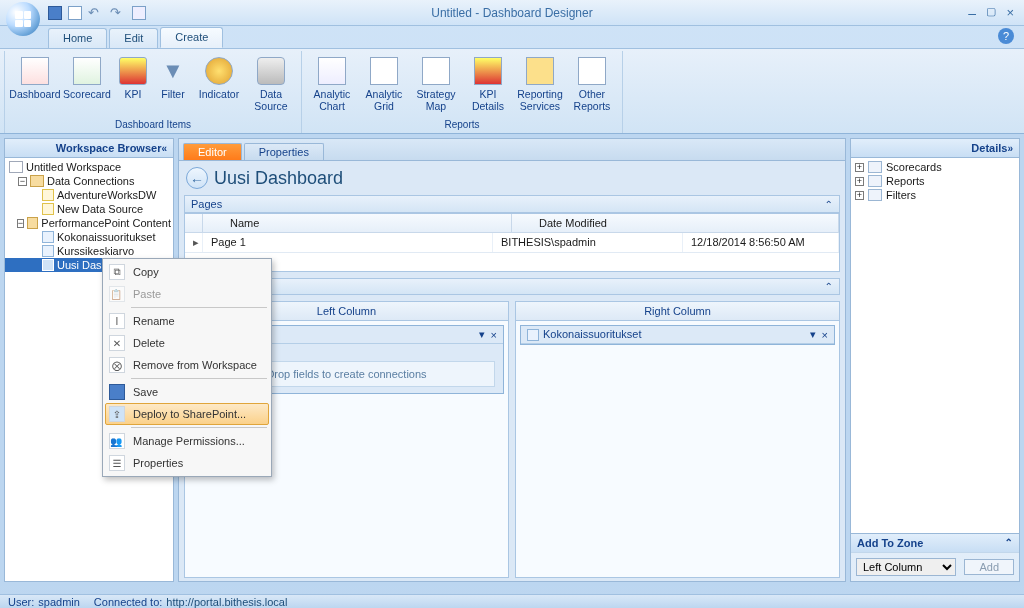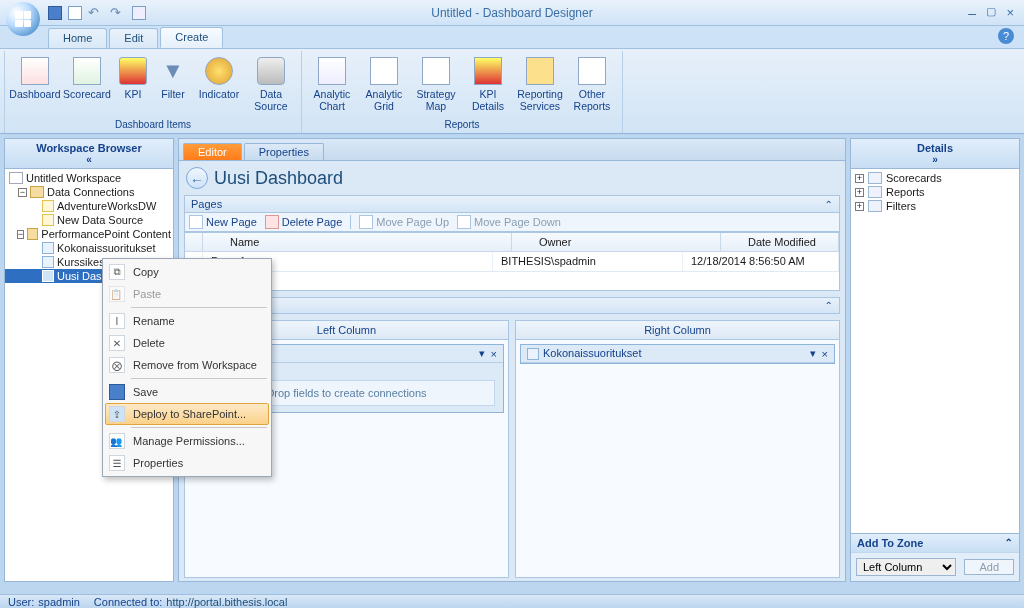--- a/index.html
+++ b/index.html
@@ -33,21 +33,21 @@
   .ribbon-group-label { text-align:center; font-size:10px; color:#15428b; padding:1px 0;}
 
   
   .ico { width:28px; height:28px; border:1px solid #8fa8c7; background:#fff; position:relative;}
   .ico.chart{background:linear-gradient(#fff,#eef);} 
 
   
   .mainwrap { position:absolute; top:134px; bottom:22px; left:0; right:0; display:flex; background:#bcd6f0; padding:4px; gap:4px;}
 
   .panel { background:linear-gradient(#f2f8fd,#e1edf9); border:1px solid #99b8d8;}
-  .panel-header { background:linear-gradient(#e1eefb,#c8def4); border-bottom:1px solid #99b8d8; padding:3px 6px; font-size:11px; font-weight:bold; color:#15428b; display:flex; align-items:center; justify-content:flex-start;flex-direction:column;}
+  .panel-header { background:linear-gradient(#e1eefb,#c8def4); border-bottom:1px solid #99b8d8; padding:3px 6px; font-size:11px; font-weight:bold; color:#15428b; display:flex; align-items:center; justify-content:flex-end;}
   .chev { font-size:10px; color:#15428b;}
 
   
   .wsb { width:170px; display:flex; flex-direction:column;}
   .tree { flex:1; background:#fff; border-top:none; font-size:11px; padding:2px 0; overflow:hidden;}
   .tree-item { display:flex; align-items:center; gap:3px; padding:1px 2px 1px 4px; white-space:nowrap;}
   .tree-item.sel { background:#2e6fc1; color:#fff;}
   .tree-indent{display:inline-block;}
   .toggle{width:9px;height:9px;border:1px solid #7a7a7a;display:inline-flex;align-items:center;justify-content:center;font-size:9px;line-height:7px;background:#fff;color:#333;}
   .ti-icon{width:14px;height:12px;display:inline-block;}
@@ -307,44 +307,24 @@
         <div class="back-btn">
             <span>←</span>
           </div>
         <span class="dash-title">Uusi Dashboard</span>
       </div>
 
       <div class="section-hdr">
           <span>Pages</span>
           <span class="chev">⌃</span>
         </div>
-      <div class="pages-toolbar">
-        <div class="tb-btn">
-            <span class="tb-ico"></span>
-            <span>New Page</span>
-          </div>
-        <div class="tb-btn">
-            <span class="tb-ico" style="background:#ffe4e4;border-color:#d99;"></span>
-            <span>Delete Page</span>
-          </div>
-        <span class="tb-sep"></span>
-        <div class="tb-btn dis">
-            <span class="tb-ico"></span>
-            <span>Move Page Up</span>
-          </div>
-        <div class="tb-btn dis">
-            <span class="tb-ico"></span>
-            <span>Move Page Down</span>
-          </div>
-      </div>
       <div class="grid">
         <div class="grid-head">
           <div class="gh rowhdr"></div>
           <div class="gh name">Name</div>
-          <div class="gh owner">Owner</div>
           <div class="gh date">Date Modified</div>
         </div>
         <div class="grid-row">
           <div class="gr rowhdr">▸</div>
           <div class="gr name">Page 1</div>
           <div class="gr owner">BITHESIS\spadmin</div>
           <div class="gr date">12/18/2014 8:56:50 AM</div>
         </div>
         <div style="height:18px;"></div>
       </div>

